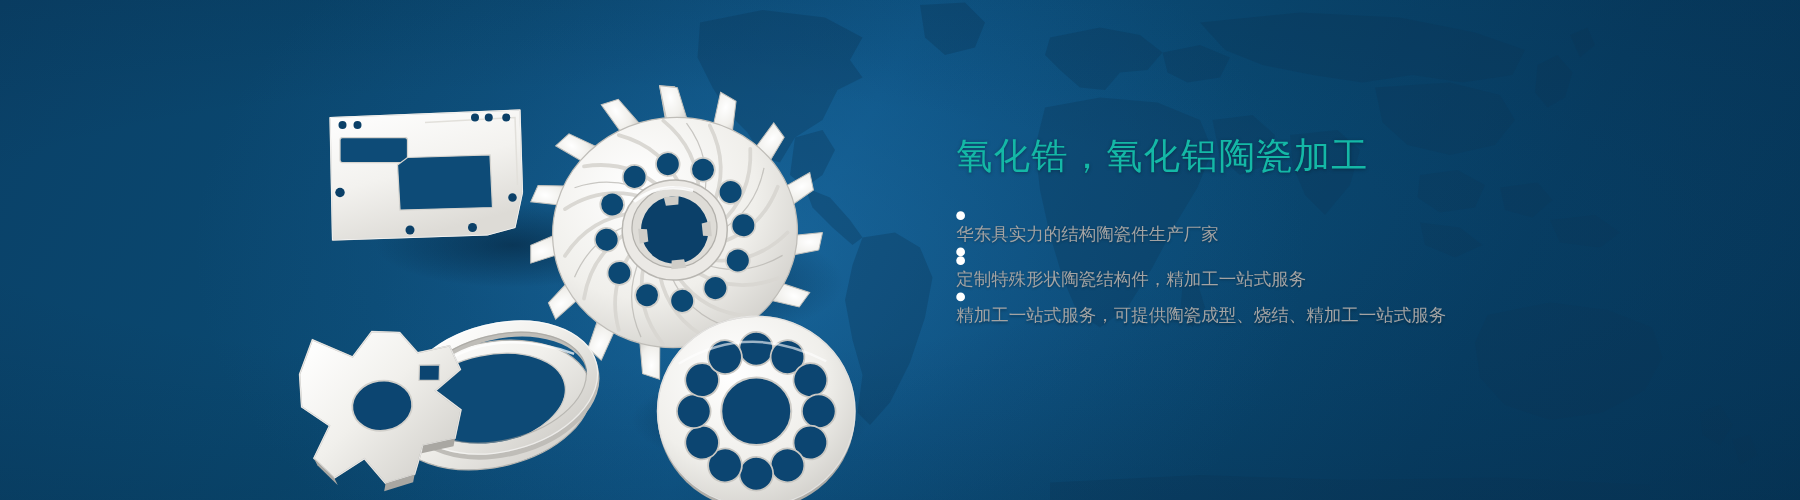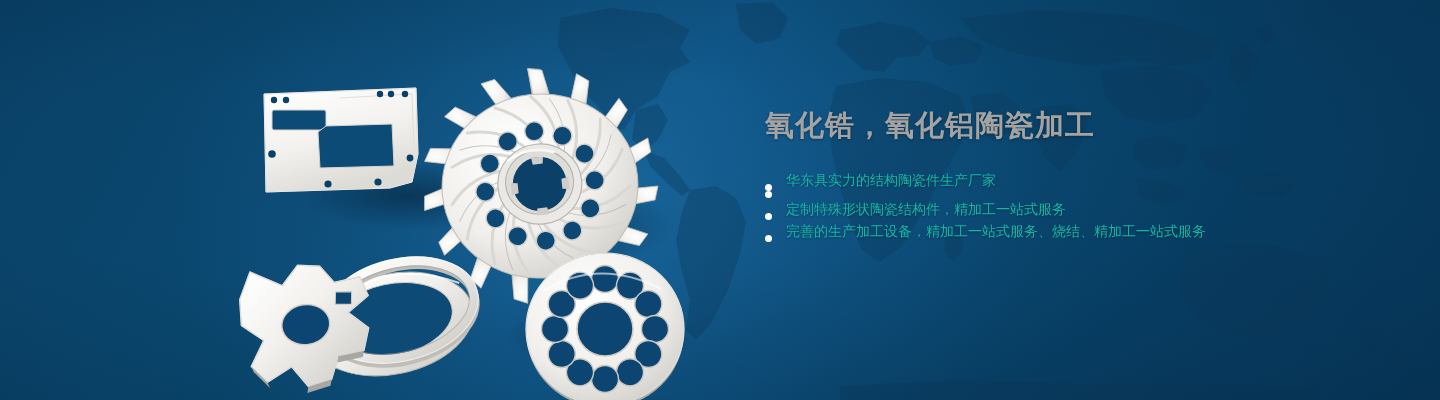--- a/index.html
+++ b/index.html
@@ -50,43 +50,44 @@
   .map path { fill: #0c3b5e; opacity: 0.75; }
 
   
   .text-col {
     position: absolute;
     left: 765px;
     top: 108px;
     width: 620px;
   }
   .headline {
-    color: #a3a3a3;
+    color: #14b8a6;
     font-size: 29px;
     letter-spacing: 1px;
     line-height: 1.2;
     margin: 0 0 26px 0;
-    font-weight: bold;
+    font-weight: normal;
     text-shadow: 0 1px 3px rgba(0,0,0,0.35);
     white-space: nowrap;
   }
   .bullets {
     list-style: none;
     margin: 0;
     padding: 0;
   }
   .bullets li {
     display: flex;
-    align-items: flex-end;
-    color: #14b8a6;
+    align-items: flex-start;
+    color: #a3a3a3;
     font-size: 14px;
     line-height: 22px;
     margin-bottom: 0px;
     white-space: nowrap;
     text-shadow: 0 1px 2px rgba(0,0,0,0.3);
+    flex-direction: column;
   }
   .dot {
     flex: 0 0 auto;
     width: 7px;
     height: 7px;
     border-radius: 50%;
     background: #ffffff;
     margin-right: 14px;
     display: inline-block;
   }
@@ -363,18 +364,18 @@
       </li>
       <li>
         <span class="dot"></span>
       </li>
       <li>
         <span class="dot"></span>
         <span class="bullet-text">定制特殊形状陶瓷结构件，精加工一站式服务</span>
       </li>
       <li>
         <span class="dot"></span>
-        <span class="bullet-text">完善的生产加工设备，精加工一站式服务、烧结、精加工一站式服务</span>
+        <span class="bullet-text">精加工一站式服务，可提供陶瓷成型、烧结、精加工一站式服务</span>
       </li>
     </ul>
   </div>
 
 </div>
 
 </body></html>

